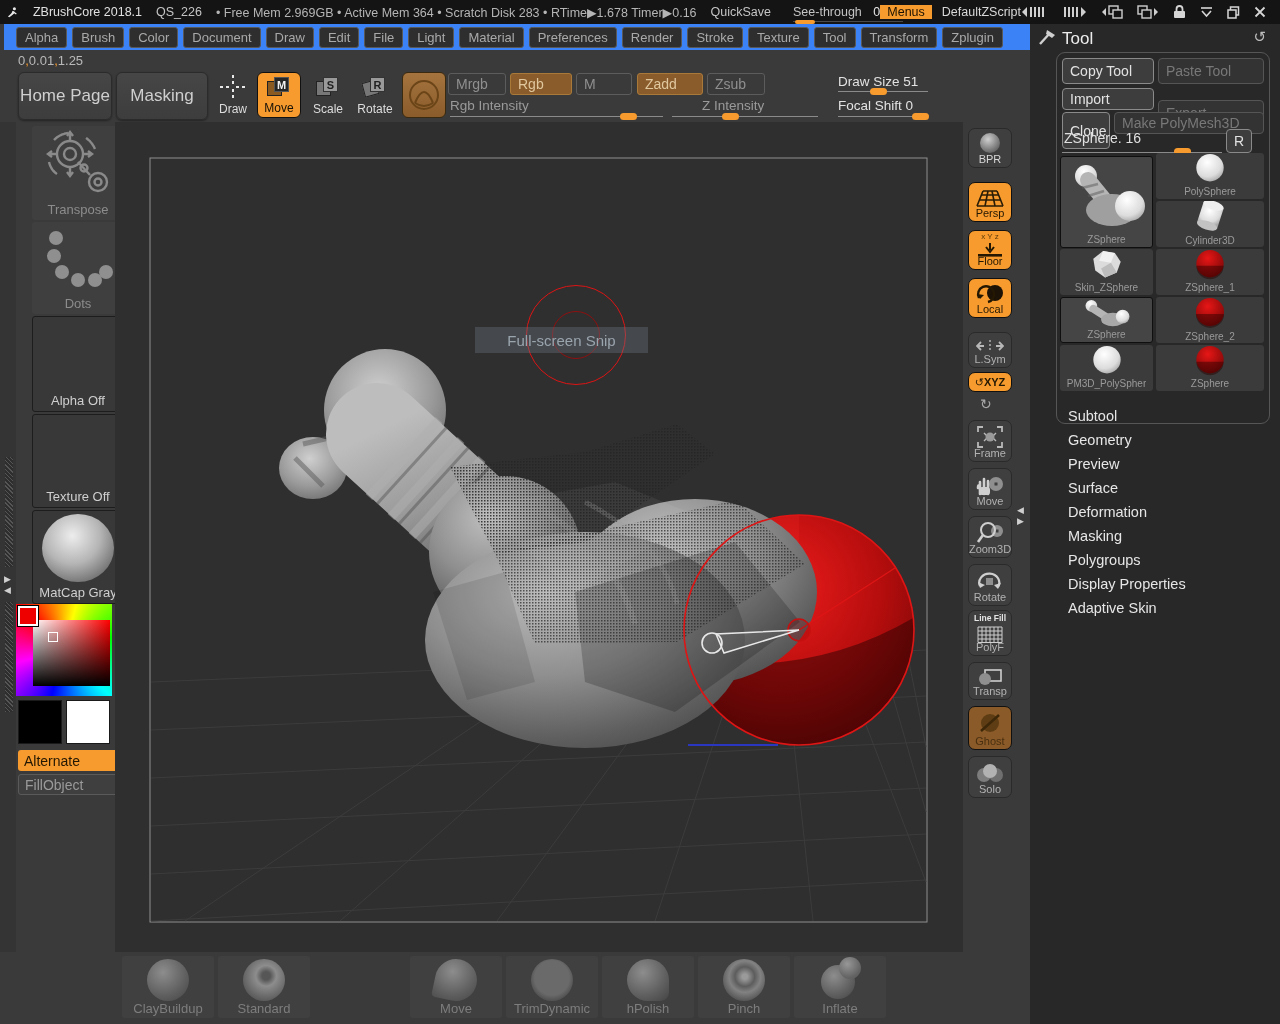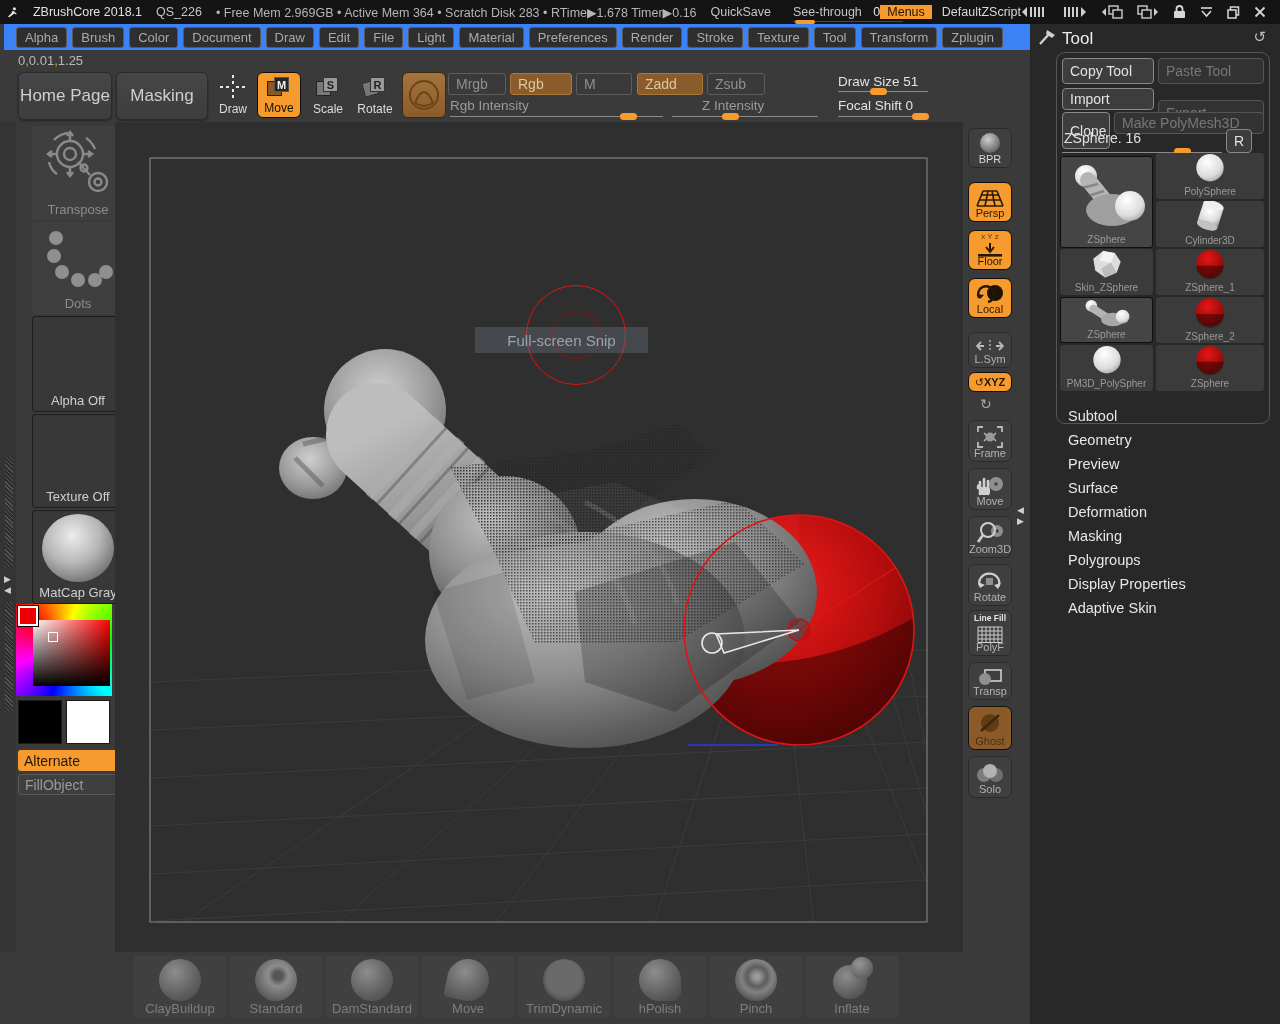--- a/index.html
+++ b/index.html
@@ -77,21 +77,21 @@
 .groupbox{position:absolute;left:26px;top:28px;width:214px;height:372px;border:1px solid #565656;border-radius:9px}
 .tpbtn{position:absolute;border:1px solid #555;border-radius:4px;background:#333;color:#787878;
   font-size:14px;display:flex;align-items:center;padding-left:7px}
 .tpbtn.lit{border-color:#8a8a8a;background:#3d3d3d;color:#e2e2e2}
 .thumb{position:absolute;background:#3b3b3b;border-radius:3px;display:flex;flex-direction:column;
   align-items:center;justify-content:flex-end}
 .thumb .lbl{font-size:10px;color:#9a9a9a;line-height:15px;white-space:nowrap;overflow:hidden;max-width:100%}
 .thumb.sel{background:#454545;border:1px solid #0f0f0f}
 .sec{position:absolute;left:38px;font-size:14.5px;color:#e6e6e6}
 
-.tray{position:absolute;left:16px;top:952px;width:852px;height:72px;background:#3a3a3a}
+.tray{position:absolute;left:4px;top:952px;width:852px;height:72px;background:#3a3a3a}
 .brush{position:absolute;top:4px;width:92px;height:62px;background:#404040;border-radius:3px;
   display:flex;flex-direction:column;align-items:center;justify-content:flex-end}
 .brush .lbl{font-size:13px;color:#7d7d7d;padding-bottom:2px}
 .bico{width:42px;height:42px;border-radius:50%;background:radial-gradient(circle at 38% 32%,#8d8d8d,#5f5f5f 60%,#474747 95%);margin-top:2px}
 .bico.tear{border-radius:54% 54% 54% 10%;transform:rotate(12deg)}
 .arrows-splitter{position:absolute;font-size:9px;color:#cfcfcf;line-height:11px}
 </style>
 </head>
 <body>
 
@@ -710,24 +710,20 @@
 
   <div class="tray">
     <div class="brush" style="left:118px">
       <div class="bico"></div>
       <span class="lbl">ClayBuildup</span>
     </div>
     <div class="brush" style="left:214px">
       <div class="bico" style="background:radial-gradient(circle at 55% 40%,#565656 12%,#8d8d8d 30%,#5f5f5f 70%,#474747 95%)"></div>
       <span class="lbl">Standard</span>
     </div>
-    <div class="brush" style="left:310px">
-      <div class="bico"></div>
-      <span class="lbl">DamStandard</span>
-    </div>
     <div class="brush" style="left:406px">
       <div class="bico tear"></div>
       <span class="lbl">Move</span>
     </div>
     <div class="brush" style="left:502px">
       <div class="bico" style="background:radial-gradient(circle at 50% 45%,#6a6a6a 55%,#555 70%,#474747 95%)"></div>
       <span class="lbl">TrimDynamic</span>
     </div>
     <div class="brush" style="left:598px">
       <div class="bico" style="border-radius:50% 50% 20% 50%"></div>

